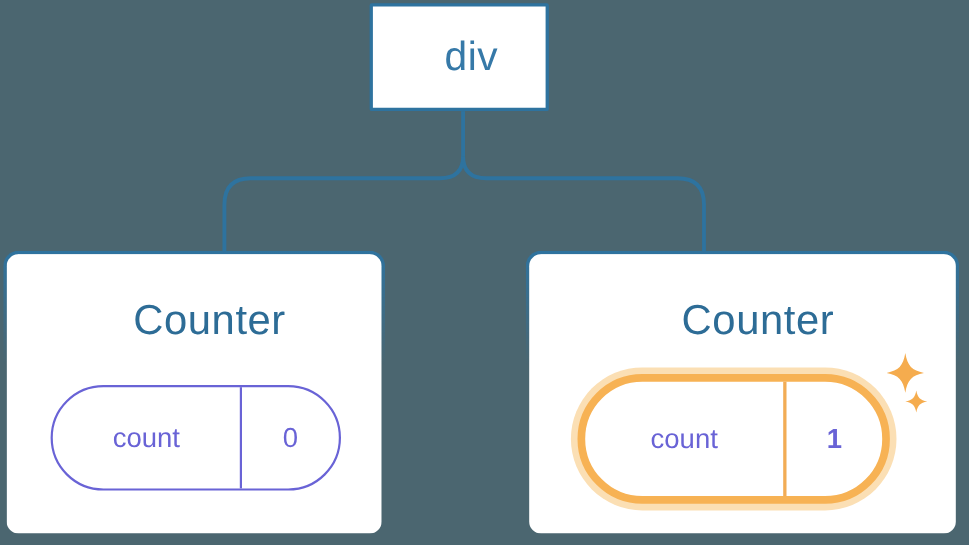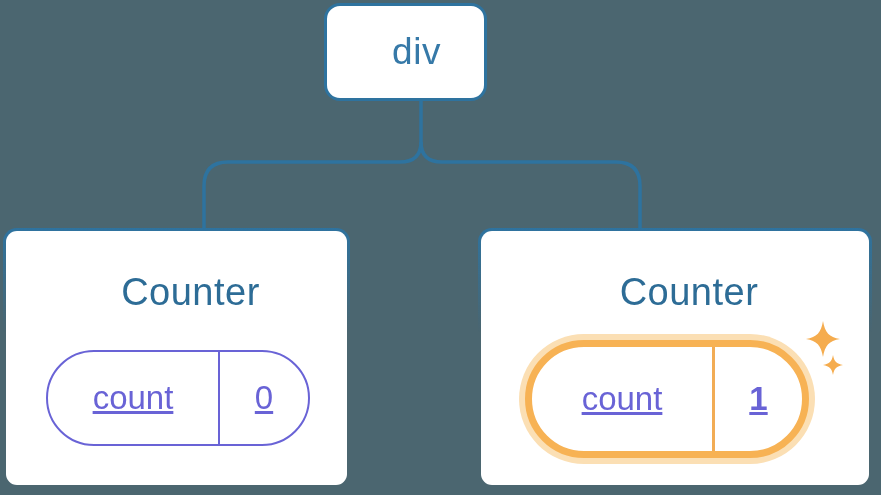--- a/index.html
+++ b/index.html
@@ -19,25 +19,25 @@
     width:881px;height:495px;overflow:hidden;
     background:var(--background);
     font-family:"Liberation Sans", sans-serif;
   }
   .stage{position:relative;width:881px;height:495px;}
 
   .connector{position:absolute;left:0;top:0;width:881px;height:495px;pointer-events:none;}
   .connector path{fill:none;stroke:var(--line-blue);stroke-width:3.5px;}
 
   .node-box{
-    position:absolute;left:324px;top:3px;width:163px;height:98px;
+    position:absolute;left:336px;top:3px;width:163px;height:98px;
     box-sizing:border-box;
     background:var(--card-bg);
     border:3px solid var(--line-blue);
-    border-radius:16px;
+    border-radius:2px;
     display:flex;align-items:center;justify-content:center;padding-left:22px;
   }
   .node-box .node-label{
     color:var(--node-blue);
     font-size:37px;font-weight:500;letter-spacing:0.5px;
   }
 
   .card{
     position:absolute;top:228px;height:260px;
     box-sizing:border-box;
@@ -60,22 +60,21 @@
   .pill{
     position:absolute;
     display:flex;align-items:stretch;
     background:var(--card-bg);
     border-radius:999px;
     box-sizing:content-box;
   }
   .pill-key,.pill-value{
     display:flex;align-items:center;justify-content:center;
     color:var(--purple);
-    font-size:33px;
-    text-decoration:underline;
+    font-size:25px;
   }
 
   .card-left .pill{
     left:40px;top:119px;width:260px;height:92px;
     border:2px solid var(--purple);
   }
   .card-left .pill-key{width:170px;border-right:2px solid var(--purple);}
   .card-left .pill-value{flex:1;}
 
   .card-right .pill{

